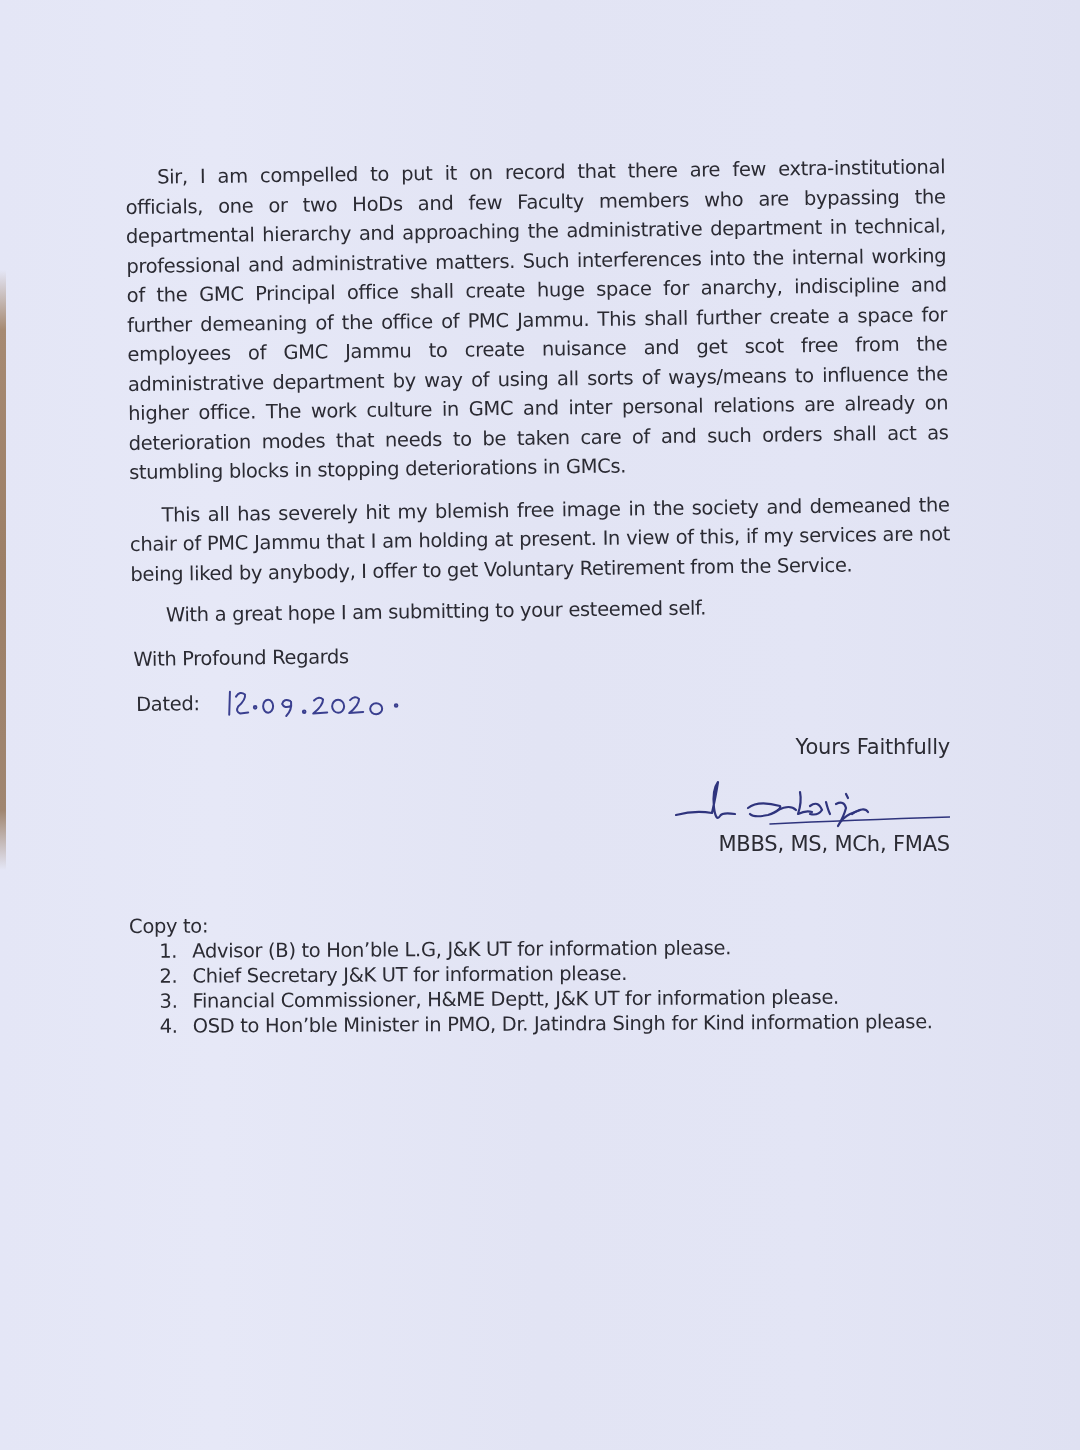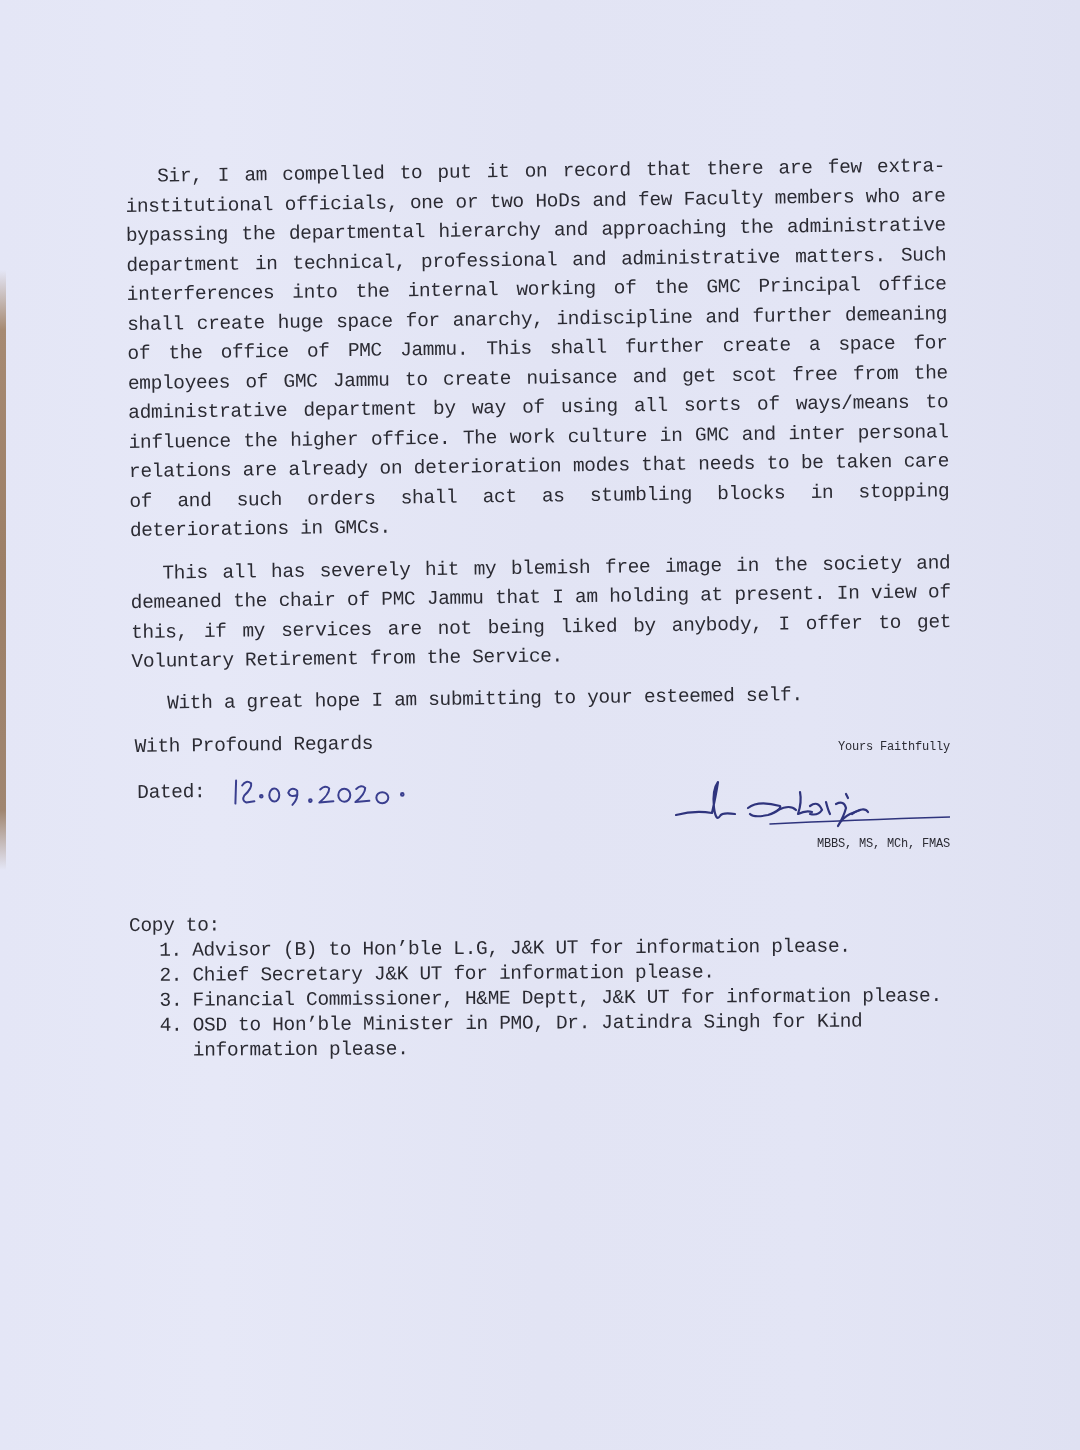--- a/index.html
+++ b/index.html
@@ -22,21 +22,20 @@
       width: 6px;
       height: 600px;
       background: linear-gradient(180deg, rgba(170,140,110,0) 0%, #a68a72 10%, #9c7f66 50%, #a08670 90%, rgba(170,140,110,0) 100%);
     }
     .page {
       position: absolute;
       left: 0;
       top: 0;
       width: 1068px;
       height: 1450px;
-      font-family: Liberation Mono, monospace;
     }
     .letter {
       position: absolute;
       left: 125px;
       top: 163px;
       width: 820px;
       transform: rotate(-0.75deg);
       transform-origin: left top;
       font-size: 19.5px;
       line-height: 29.5px;
@@ -66,21 +65,21 @@
       position: relative;
       width: 210px;
       height: 34px;
     }
     .handwritten-date svg { position: absolute; left: 0; top: 0; }
     .sign-block {
       position: absolute;
       left: 640px;
       top: 735px;
       width: 310px;
-      font-size: 12px;
+      font-size: 21px;
       line-height: 25px;
       text-align: right;
       letter-spacing: -0.2px;
     }
     .yours { margin: 0; }
     .signature {
       position: relative;
       width: 300px;
       height: 62px;
       margin: 10px 0 0 10px;

